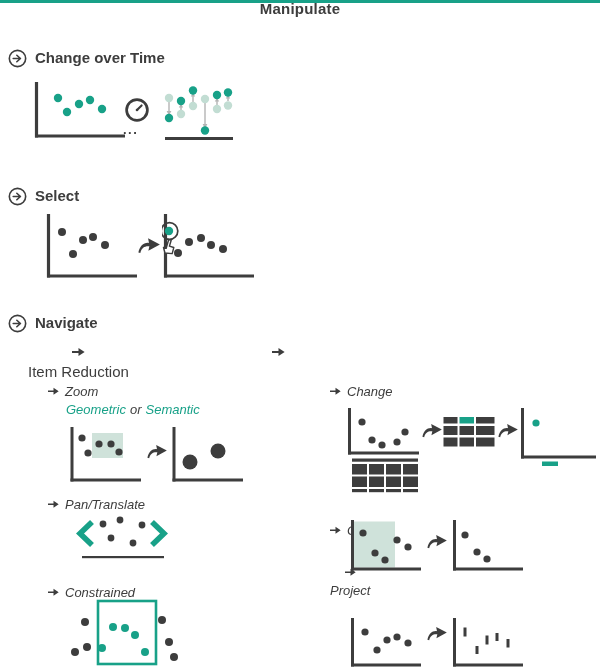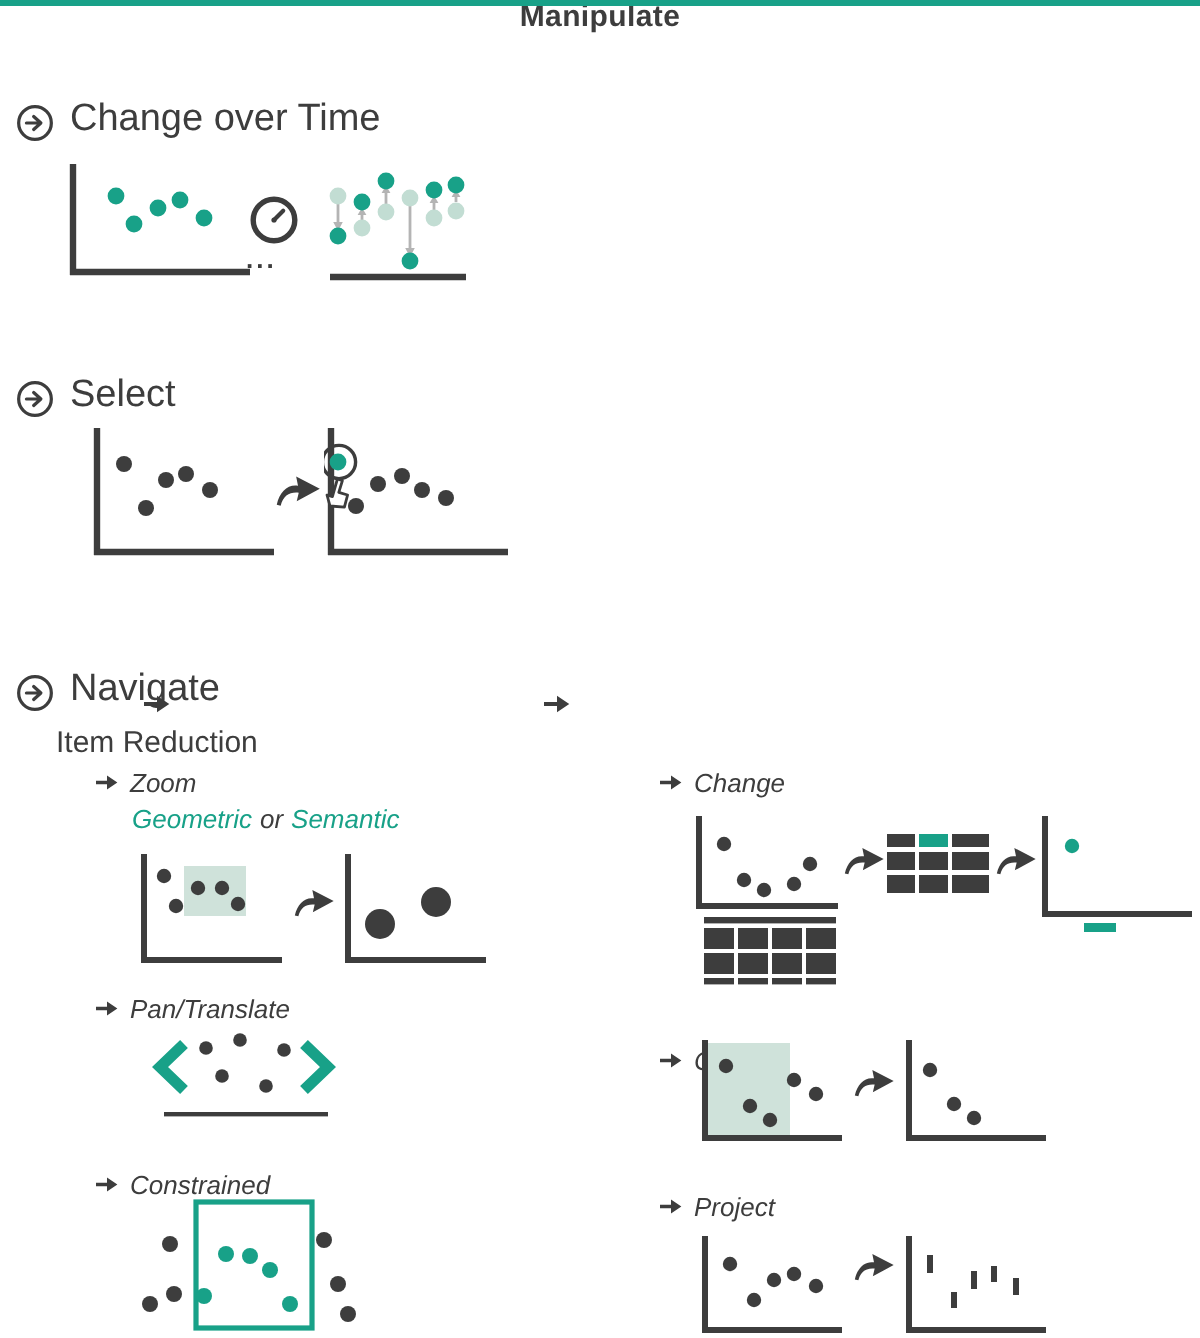--- a/index.html
+++ b/index.html
@@ -1,21 +1,21 @@
 <!DOCTYPE html>
 <html><head>
 <meta charset="utf-8">
 <style>
   html,body{margin:0;padding:0;background:#fff;}
   body{font-family:"Liberation Sans","DejaVu Sans",sans-serif;color:#3d3d3d;}
   #page{position:relative;width:600px;height:669px;background:#fff;overflow:hidden;}
   .abs{position:absolute;}
   .title{width:600px;text-align:center;font-size:15px;font-weight:bold;letter-spacing:.2px;}
   .rule{width:600px;height:3px;background:#18a188;}
-  .sec-head{display:flex;align-items:flex-end;gap:8px;font-size:19px;font-weight:normal;}
+  .sec-head{display:flex;align-items:flex-start;gap:8px;font-size:15px;font-weight:bold;}
   .sub-head{display:flex;align-items:center;gap:6px;font-size:15px;flex-direction:column;}
   .sub2-head{display:flex;align-items:center;gap:6px;font-size:13px;font-style:italic;}
   .sub2-line{display:flex;gap:4px;font-size:13px;font-style:italic;}
   .teal{color:#18a188;text-align:center;}
   .ellipsis{font-size:13px;font-weight:bold;letter-spacing:1.5px;}
   svg{display:block;}
 </style>
 </head>
 <body>
 
@@ -138,21 +138,21 @@
         <circle cx="49" cy="33" r="4"></circle>
         <circle cx="61" cy="37" r="4"></circle>
     </g>
     <circle cx="7" cy="19" r="4.2" fill="#18a188"></circle>
     <circle cx="7.5" cy="19" r="8.3" fill="none" stroke="#3d3d3d" stroke-width="1.7"></circle>
     <g transform="translate(0,26)">
       <path d="M3,15 L1.5,9.5 L4.2,10.3 L6.7,1.5 L9.2,2.3 L7.4,8.2 L11.8,9.5 L10.2,15.6 Z" fill="#ffffff" stroke="#3d3d3d" stroke-width="1.4" stroke-linejoin="round"></path>
     </g>
   </svg>
 
-  <div class="abs sec-head" style="left:8px;top:314px;margin-top:20px;">
+  <div class="abs sec-head" style="left:8px;top:314px;">
     <svg width="19" height="19" style="color:#3d3d3d">
         <use href="#circarrow" width="19" height="19"></use>
       </svg>
     <span>Navigate</span>
   </div>
 
   <div class="abs sub-head" style="left:28px;top:347px;">
     <svg width="13" height="10" style="color:#3d3d3d">
         <use href="#subarrow" width="13" height="10"></use>
       </svg>
@@ -339,21 +339,21 @@
       <line x1="4.5" y1="4" x2="4.5" y2="54.5"></line>
         <line x1="3" y1="53" x2="73" y2="53"></line>
     </g>
     <g fill="#3d3d3d">
       <circle cx="15" cy="19" r="3.6"></circle>
         <circle cx="27" cy="36" r="3.6"></circle>
         <circle cx="37" cy="43" r="3.6"></circle>
     </g>
   </svg>
 
-  <div class="abs sub2-head" style="left:330px;top:596px;">
+  <div class="abs sub2-head" style="left:330px;top:568px;flex-direction:column;">
     <svg width="11" height="8.5" style="color:#3d3d3d">
         <use href="#subarrow" width="11" height="8.5"></use>
       </svg>
     <span>Project</span>
   </div>
   <svg class="abs" style="left:348px;top:610px;" width="78" height="59">
     <g stroke="#3d3d3d" stroke-width="3">
       <line x1="4.5" y1="8" x2="4.5" y2="56.5"></line>
         <line x1="3" y1="55" x2="73" y2="55"></line>
     </g>

